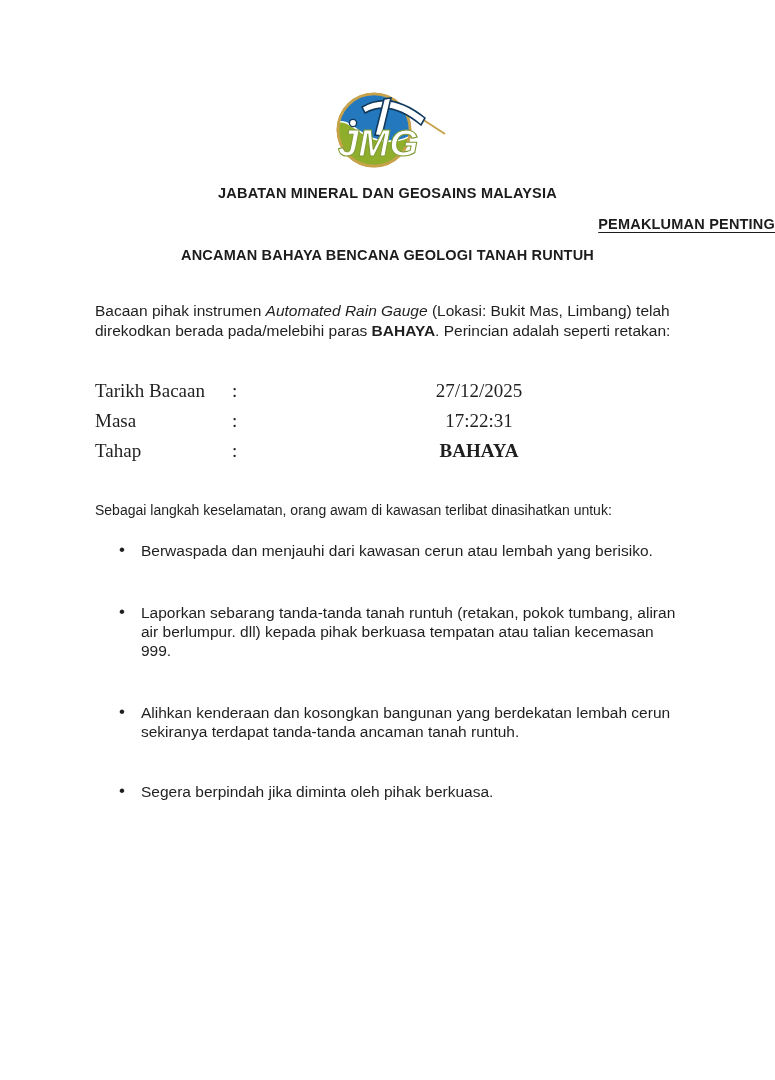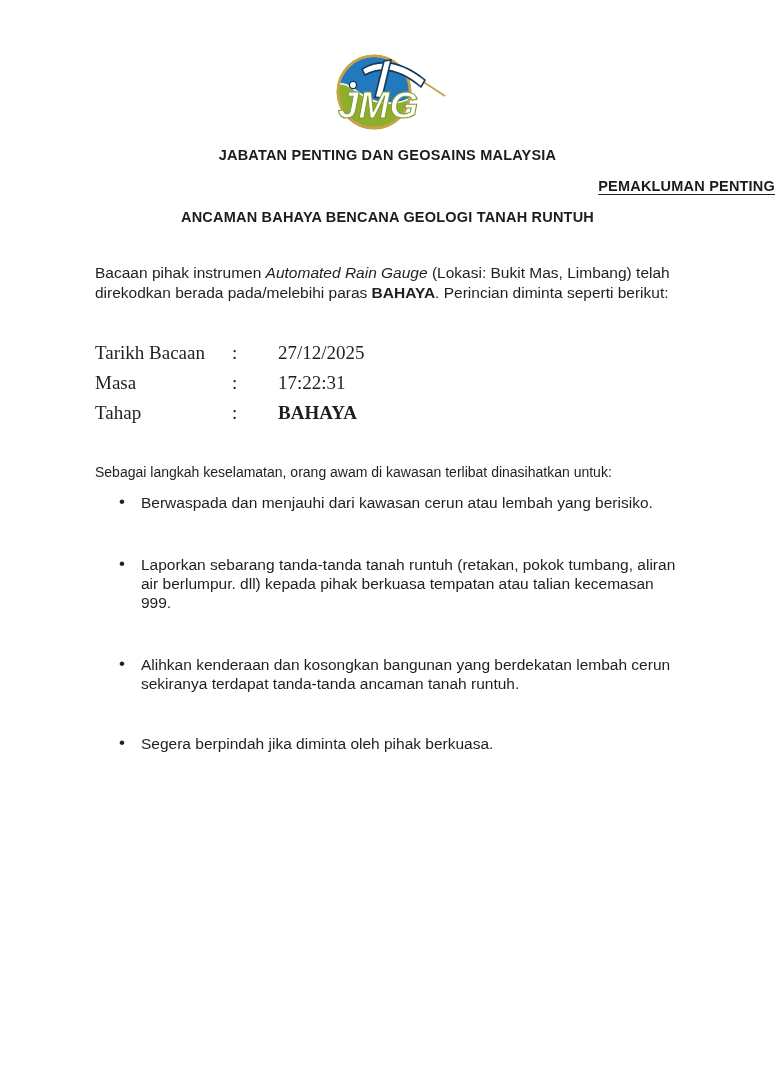--- a/index.html
+++ b/index.html
@@ -7,21 +7,21 @@
   .page {
     position: relative;
     width: 775px;
     height: 1080px;
     background: #ffffff;
     font-family: "Liberation Sans", "DejaVu Sans", sans-serif;
     color: #1f1f1f;
     overflow: hidden;
   }
   .logo-wrap {
-    padding-top: 48px;
+    padding-top: 86px;
     text-align: center;
     line-height: 0;
   }
   .heading {
     text-align: center;
     font-weight: bold;
     font-size: 14.5px;
     line-height: 18px;
     letter-spacing: 0.2px;
     color: #1c1c1c;
@@ -43,29 +43,29 @@
   }
   .detail-row {
     display: flex;
     font-size: 19px;
     line-height: 19px;
     margin-bottom: 11px;
     font-family: Liberation Serif, serif;
   }
   .detail-label { width: 137px; flex: none; }
   .detail-colon { width: 46px; flex: none; }
-  .detail-value { flex: 1; }
+  .detail-value { flex: 1; text-align: center; }
   .advisory-intro {
     margin: 41px 95px 0 95px;
     font-size: 14px;
     line-height: 19.5px;
   }
   ul.bullets {
     list-style: none;
-    margin: 10px 95px 0 117px;
+    margin: 20px 95px 0 117px;
     padding: 0;
   }
   ul.bullets li {
     position: relative;
     padding-left: 24px;
     font-size: 15.5px;
     line-height: 19px;
     margin-bottom: 43px;
   }
   ul.bullets li::before {
@@ -103,25 +103,25 @@
       <g>
         <path d="M94 33 L117 48" stroke="#C8A24B" stroke-width="2" fill="none"></path>
         <path d="M34 21 Q62 4 97 32 L93 39 Q62 13 37 27 Z" fill="#FFFFFF" stroke="#123A5E" stroke-width="1.6"></path>
         <path d="M56 13 L63 12 L54 50 L47 49 Z" fill="#FFFFFF" stroke="#123A5E" stroke-width="1.6"></path>
       </g>
       <circle cx="25" cy="37" r="3.6" fill="#FFFFFF" stroke="#123A5E" stroke-width="1.4"></circle>
       <text x="10" y="70" font-family="Liberation Sans, DejaVu Sans, sans-serif" font-size="37" font-style="italic" font-weight="bold" fill="#FFFFFF" stroke="#7F9C33" stroke-width="1.1">JMG</text>
     </svg>
   </div>
 
-  <div class="heading agency">JABATAN PENTING DAN GEOSAINS MALAYSIA</div>
+  <div class="heading agency">JABATAN MINERAL DAN GEOSAINS MALAYSIA</div>
   <div class="heading notice"><span class="underlined">PEMAKLUMAN PENTING</span></div>
   <div class="heading subject">ANCAMAN BAHAYA BENCANA GEOLOGI TANAH RUNTUH</div>
 
-  <p class="intro"><span>Bacaan pihak instrumen </span><span class="italic">Automated Rain Gauge</span><span> (Lokasi: Bukit Mas, Limbang) telah direkodkan berada pada/melebihi paras </span><span class="bold">BAHAYA</span><span>. Perincian diminta seperti berikut:</span></p>
+  <p class="intro"><span>Bacaan pihak instrumen </span><span class="italic">Automated Rain Gauge</span><span> (Lokasi: Bukit Mas, Limbang) telah direkodkan berada pada/melebihi paras </span><span class="bold">BAHAYA</span><span>. Perincian adalah seperti retakan:</span></p>
 
   <div class="details">
     <div class="detail-row">
       <span class="detail-label">Tarikh Bacaan</span>
       <span class="detail-colon">:</span>
       <span class="detail-value">27/12/2025</span>
     </div>
     <div class="detail-row">
       <span class="detail-label">Masa</span>
       <span class="detail-colon">:</span>

